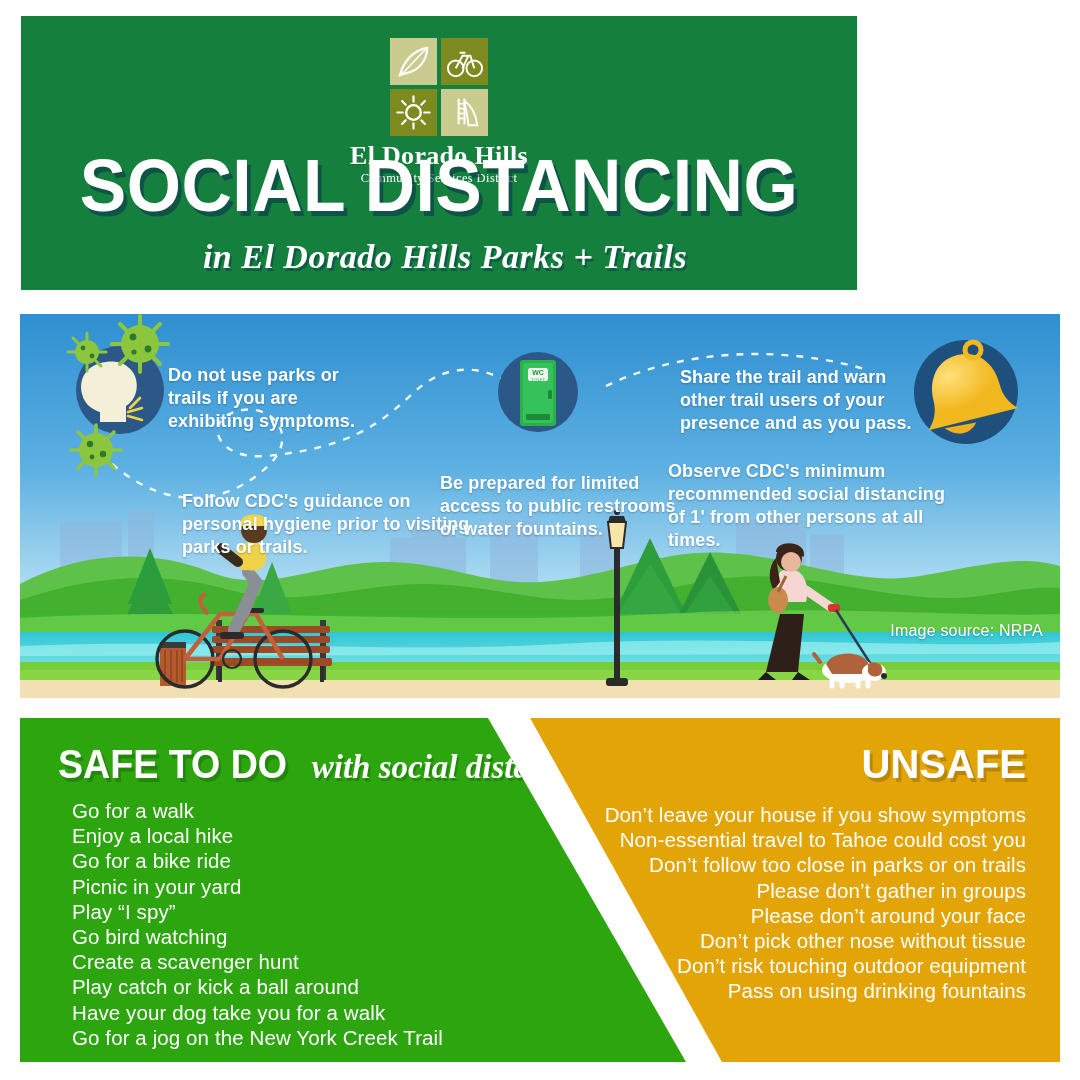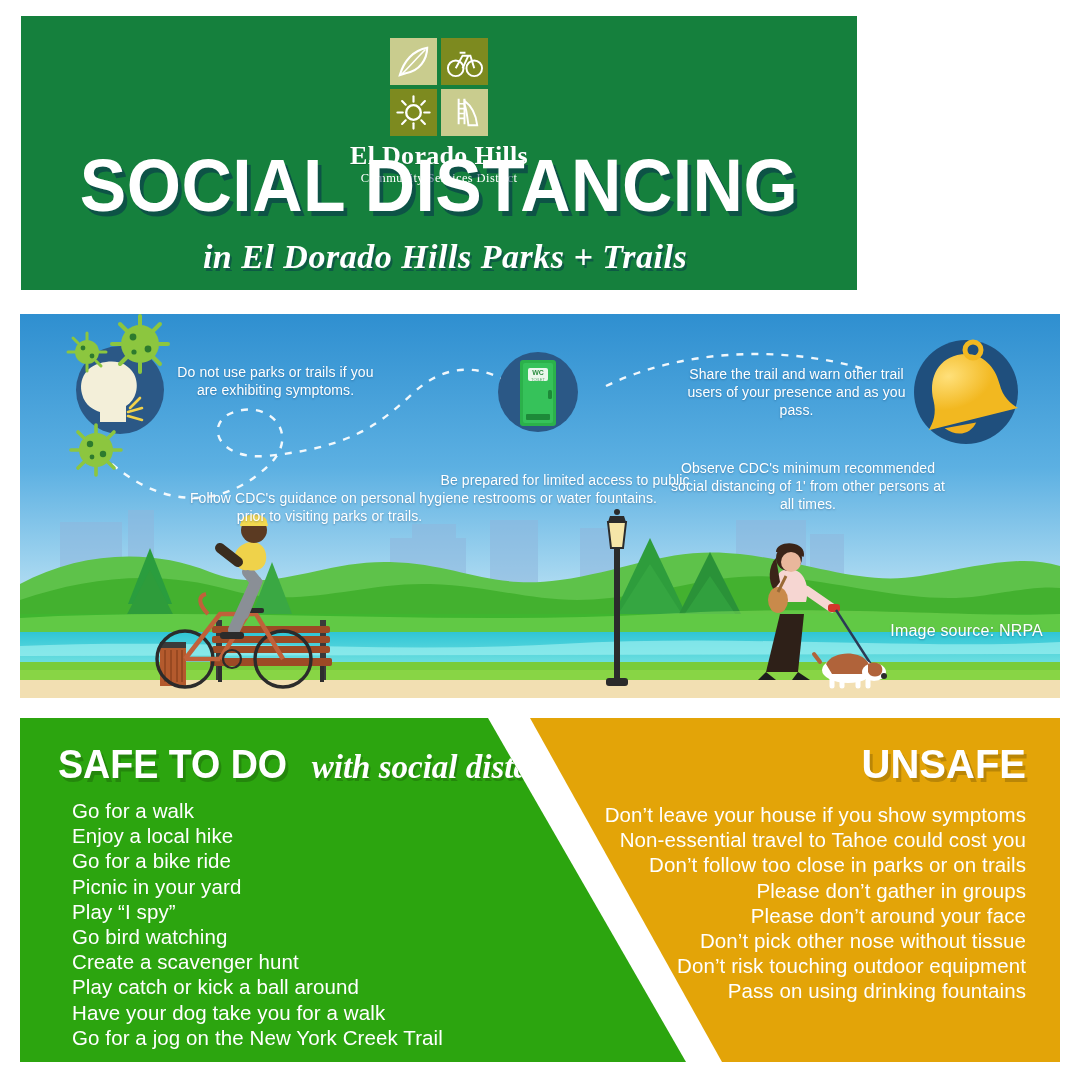--- a/index.html
+++ b/index.html
@@ -26,21 +26,21 @@
         text-shadow:4px 5px 0 rgba(7,45,78,.55);}
   .subtitle{position:absolute;left:0;right:0;top:224px;text-align:center;color:#ffffff;
         font-family:"Liberation Serif",serif;font-style:italic;font-weight:bold;font-size:34px;line-height:1;
         letter-spacing:.5px;text-shadow:2px 3px 0 rgba(7,45,78,.45);padding-left:12px;}
 
   
   .scene{position:absolute;left:20px;top:314px;width:1040px;height:384px;overflow:hidden;
          background:linear-gradient(180deg,#2f8fd0 0%,#57aee0 38%,#9fd3ee 64%,#cfe8f6 78%,#dff0fa 86%);}
   .scene svg{position:absolute;left:0;top:0;width:1040px;height:384px;}
 
-  .tip{position:absolute;color:#ffffff;font-weight:normal;font-size:14px;line-height:1.28;text-align:center;
+  .tip{position:absolute;color:#ffffff;font-weight:bold;font-size:18px;line-height:1.28;
        text-shadow:0 1px 2px rgba(10,50,90,.35);letter-spacing:.1px;}
   .src{position:absolute;right:17px;top:622px;color:#ffffff;font-size:16px;font-weight:500;letter-spacing:.2px;
        text-shadow:0 1px 2px rgba(10,60,100,.4);}
 
   
   .panel-green{position:absolute;left:20px;top:718px;width:680px;height:344px;background:#2ca50f;
        clip-path:polygon(0 0, 468px 0, 666px 344px, 0 344px);}
   .panel-yellow{position:absolute;left:510px;top:718px;width:550px;height:448px;background:#e3a408;
        clip-path:polygon(20px 0, 550px 0, 550px 344px, 212px 344px);}
 

